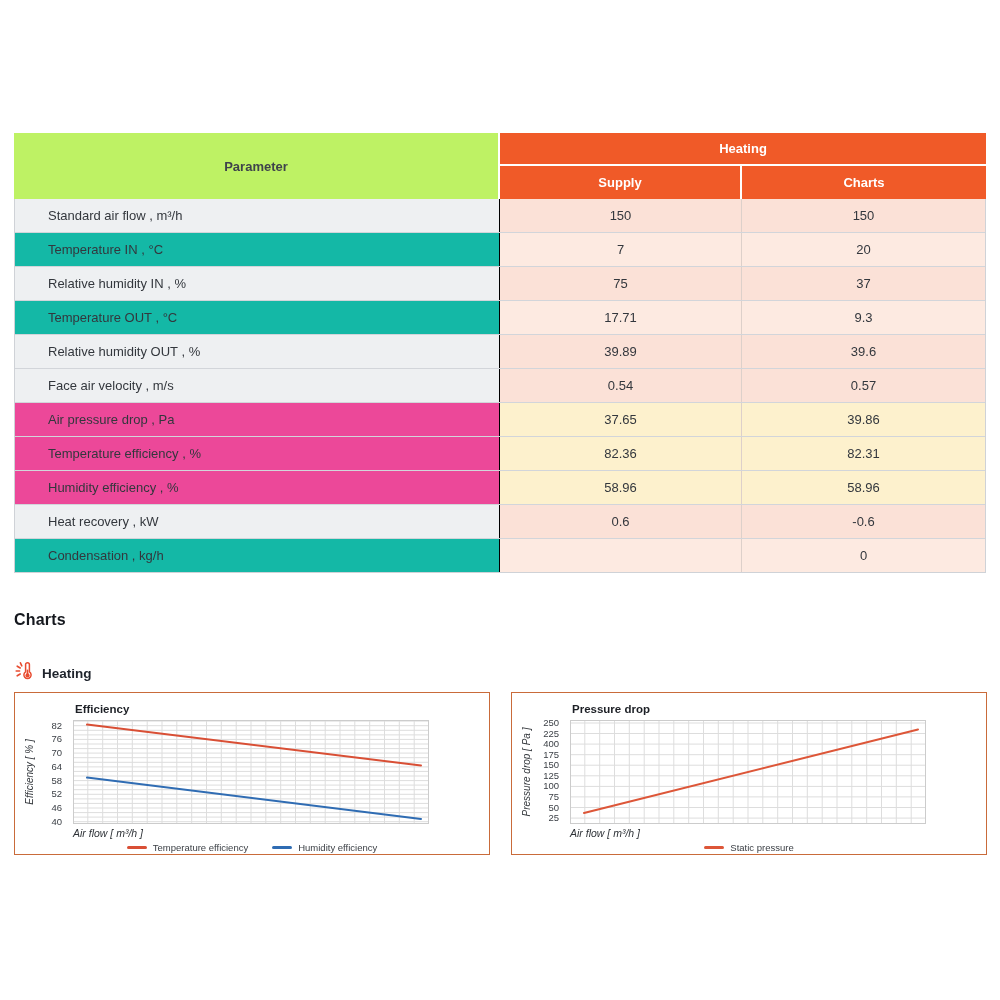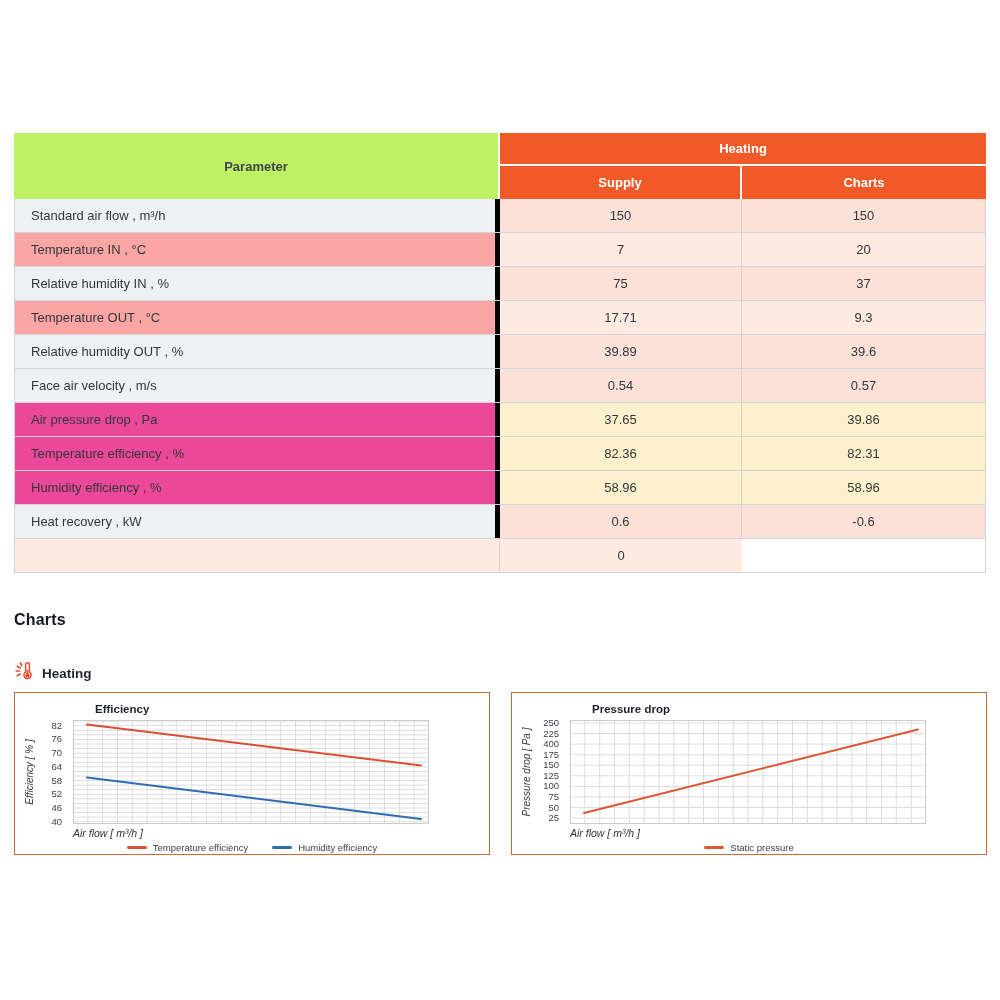--- a/index.html
+++ b/index.html
@@ -14,35 +14,35 @@
   .cell-group{grid-column:2/4;grid-row:1;background:#F05A28;display:flex;align-items:center;justify-content:center;
               font-weight:bold;font-size:13px;color:#fff;border-bottom:2px solid #fff;box-sizing:border-box;}
   .cell-sub{background:#F05A28;display:flex;align-items:center;justify-content:center;
             font-weight:bold;font-size:13px;color:#fff;box-sizing:border-box;}
   .cell-sub.supply{grid-column:2;grid-row:2;border-right:2px solid #fff;}
   .cell-sub.exhaust{grid-column:3;grid-row:2;}
   .tbody{border:1px solid #cfd2d7;border-top:none;box-sizing:border-box;}
   .trow{display:grid;grid-template-columns:485px 242px 243px;height:33px;border-top:1px solid #d2d5da;}
   .trow:first-child{border-top:none;}
   .td{display:flex;align-items:center;font-size:13px;color:#33373d;box-sizing:border-box;}
-  .td.p{padding-left:16px;border-right:5px solid #000000;}
+  .td.p{padding-left:33px;border-right:1px solid #000000;}
   .td.v{justify-content:center;}
   .td.v.mid{border-right:1px solid #ddd0ca;}
-  .lt-gray{background:#eef0f2;} .lt-white{background:#fca5a5;} .lt-yellow{background:#ec4899;}
+  .lt-gray{background:#eef0f2;} .lt-white{background:#14b8a6;} .lt-yellow{background:#ec4899;}
   .vt-dark{background:#fbe1d7;} .vt-light{background:#fdeae1;} .vt-yellow{background:#fdf1cd;}
 
   
   .charts-h{position:absolute;left:14px;top:611px;font-size:16px;font-weight:bold;color:#15181e;
             letter-spacing:0.2px;}
   .subhead{position:absolute;left:14px;top:661px;display:flex;align-items:center;gap:8px;}
   .subhead .lbl{font-size:13.5px;font-weight:bold;color:#1f242c;}
 
   .chart-card{position:absolute;top:692px;width:474px;height:161px;background:#fff;border:1px solid #c96b3a;}
   .chart-card.c1{left:14px;} .chart-card.c2{left:511px;}
-  .chart-title{position:absolute;left:80px;top:10px;font-size:11.5px;font-weight:bold;color:#1d2026;}
+  .chart-title{position:absolute;left:60px;top:10px;font-size:11.5px;font-weight:bold;color:#1d2026;}
   .plot{position:absolute;left:58px;top:27px;width:356px;height:104px;}
   .yticks{position:absolute;left:22px;top:27px;width:30px;height:104px;}
   .yticks div{position:absolute;right:5px;width:30px;text-align:right;font-size:9.5px;color:#3c4046;line-height:10px;}
   .ylab{position:absolute;left:14px;top:79px;width:0;height:0;}
   .ylab span{position:absolute;left:0;top:0;transform:translate(-50%,-50%) rotate(-90deg);white-space:nowrap;
              font-size:10px;font-style:italic;color:#33373c;}
   .xlab{position:absolute;left:58px;top:134px;width:356px;font-size:10.5px;font-style:italic;color:#2e3237;}
   .legend{position:absolute;left:0;top:149px;width:100%;display:flex;justify-content:center;gap:24px;}
   .legend .item{display:flex;align-items:center;gap:6px;font-size:9.5px;color:#3c4046;}
   .legend .sw{display:inline-block;width:20px;height:3px;border-radius:2px;}
@@ -104,20 +104,21 @@
           <div class="td p lt-yellow">Humidity efficiency , %</div>
           <div class="td v mid vt-yellow">58.96</div>
           <div class="td v vt-yellow">58.96</div>
         </div>
         <div class="trow">
           <div class="td p lt-gray">Heat recovery , kW</div>
           <div class="td v mid vt-dark">0.6</div>
           <div class="td v vt-dark">-0.6</div>
         </div>
         <div class="trow">
+          <div class="td p lt-white">Condensation , kg/h</div>
           <div class="td v mid vt-light"></div>
           <div class="td v vt-light">0</div>
         </div>
       </div>
   </div>
 
   <div class="charts-h">Charts</div>
 
   <div class="subhead">
     <span>

